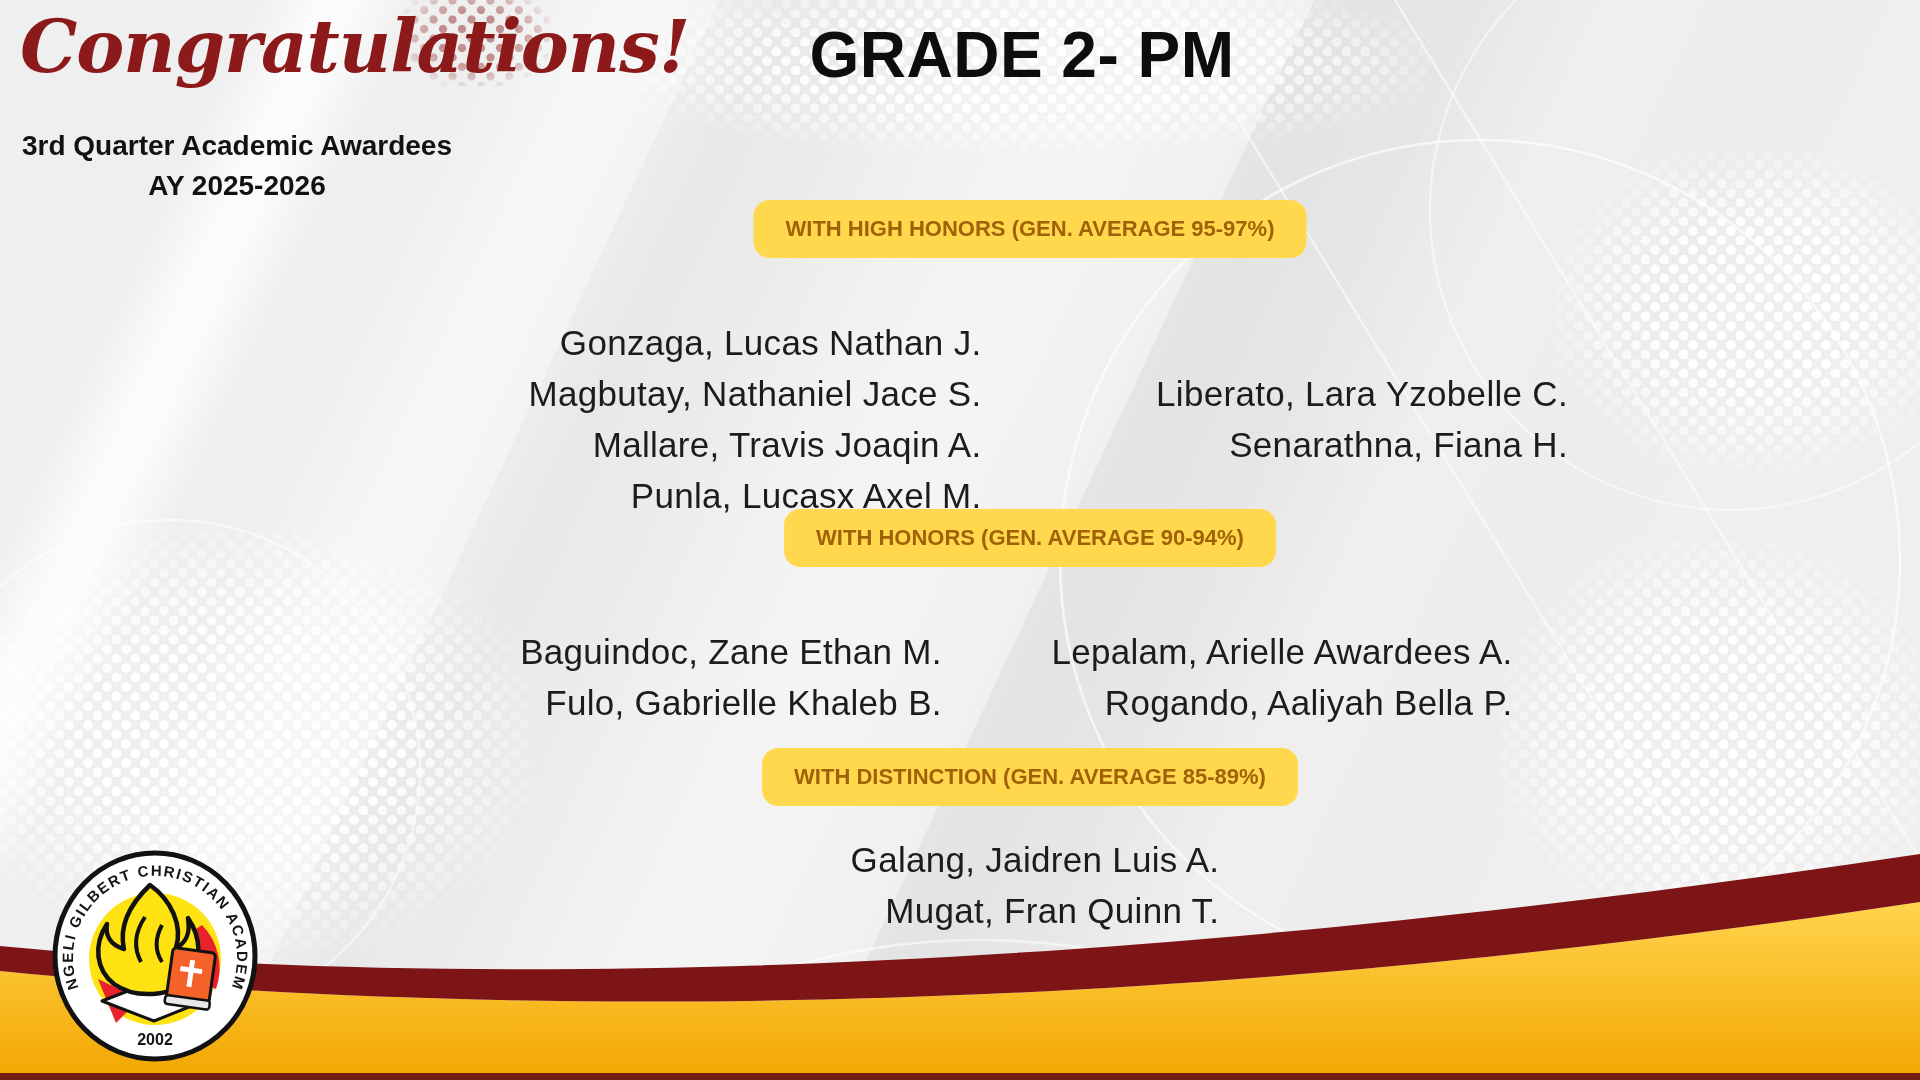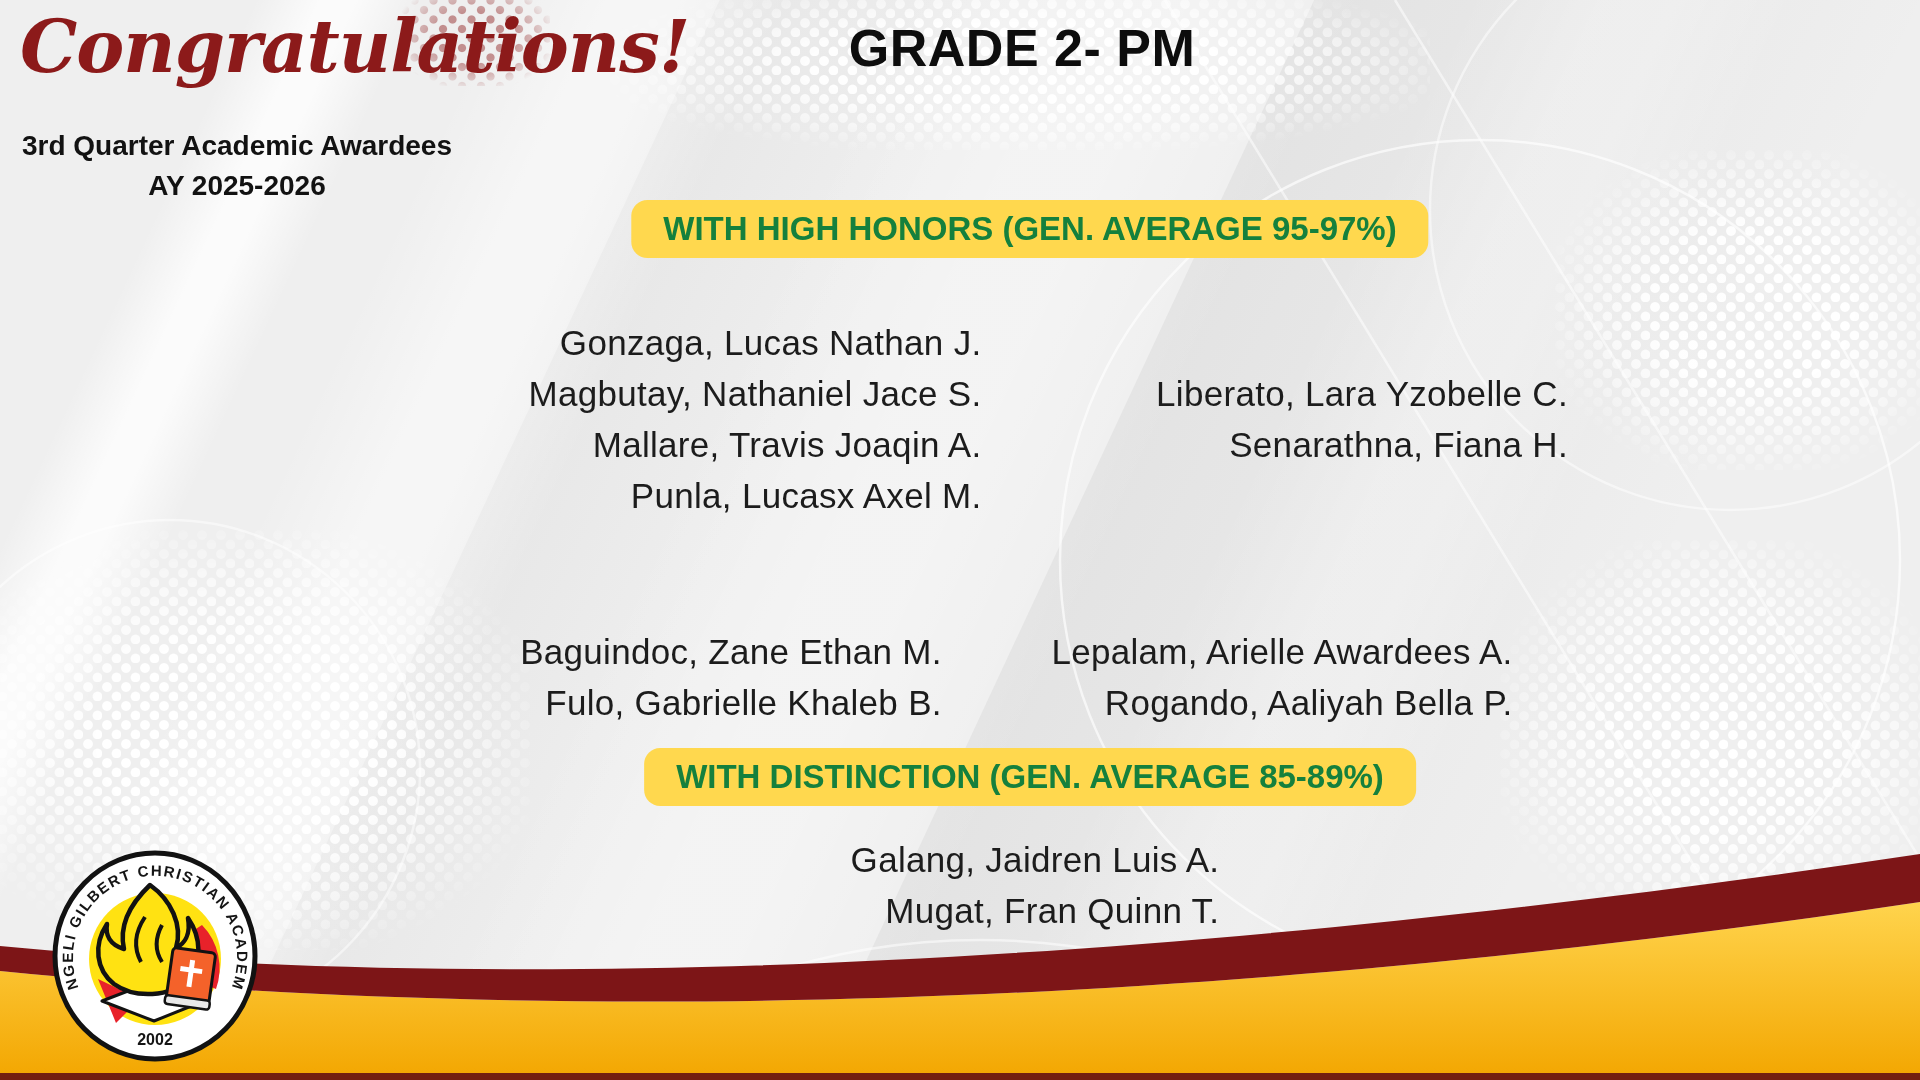--- a/index.html
+++ b/index.html
@@ -61,28 +61,28 @@
     white-space:nowrap;
   }
   .subtitle{
     position:absolute;left:8px;top:126px;width:458px;
     text-align:center;
     font-size:28px;font-weight:700;line-height:40px;
     color:#121212;
   }
   .grade-title{
     position:absolute;left:1022px;top:18px;transform:translateX(-50%);
-    font-size:52px;font-weight:800;letter-spacing:.5px;
+    font-size:64px;font-weight:800;letter-spacing:.5px;
     color:#0d0d0d;white-space:nowrap;
   }
   
   .banner{
     position:absolute;transform:translateX(-50%);left:1030px;
-    background:#ffd84e;color:#15803d;
-    font-weight:800;font-size:33px;line-height:58px;height:58px;
+    background:#ffd84e;color:#a16207;
+    font-weight:800;font-size:22px;line-height:58px;height:58px;
     padding:0 32px;border-radius:16px;white-space:nowrap;
   }
   .banner.b1{top:200px;}
   .banner.b2{top:509px;}
   .banner.b3{top:748px;}
   .namecol{
     position:absolute;transform:translateX(-50%);
     text-align:right;font-size:35px;line-height:51px;
     color:#1c1c1c;letter-spacing:.3px;white-space:nowrap;font-weight:400;margin-top:26px;
   }
@@ -132,20 +132,21 @@
     <div>Gonzaga, Lucas Nathan J.</div>
     <div>Magbutay, Nathaniel Jace S.</div>
     <div>Mallare, Travis Joaqin A.</div>
     <div>Punla, Lucasx Axel M.</div>
   </div>
   <div class="namecol c1b">
     <div>Liberato, Lara Yzobelle C.</div>
     <div>Senarathna, Fiana H.</div>
   </div>
 
+  <div class="banner b2">WITH HONORS (GEN. AVERAGE 90-94%)</div>
   <div class="namecol c2a">
     <div>Baguindoc, Zane Ethan M.</div>
     <div>Fulo, Gabrielle Khaleb B.</div>
   </div>
   <div class="namecol c2b">
     <div>Lepalam, Arielle Awardees A.</div>
     <div>Rogando, Aaliyah Bella P.</div>
   </div>
 
   <div class="banner b3">WITH DISTINCTION (GEN. AVERAGE 85-89%)</div>

